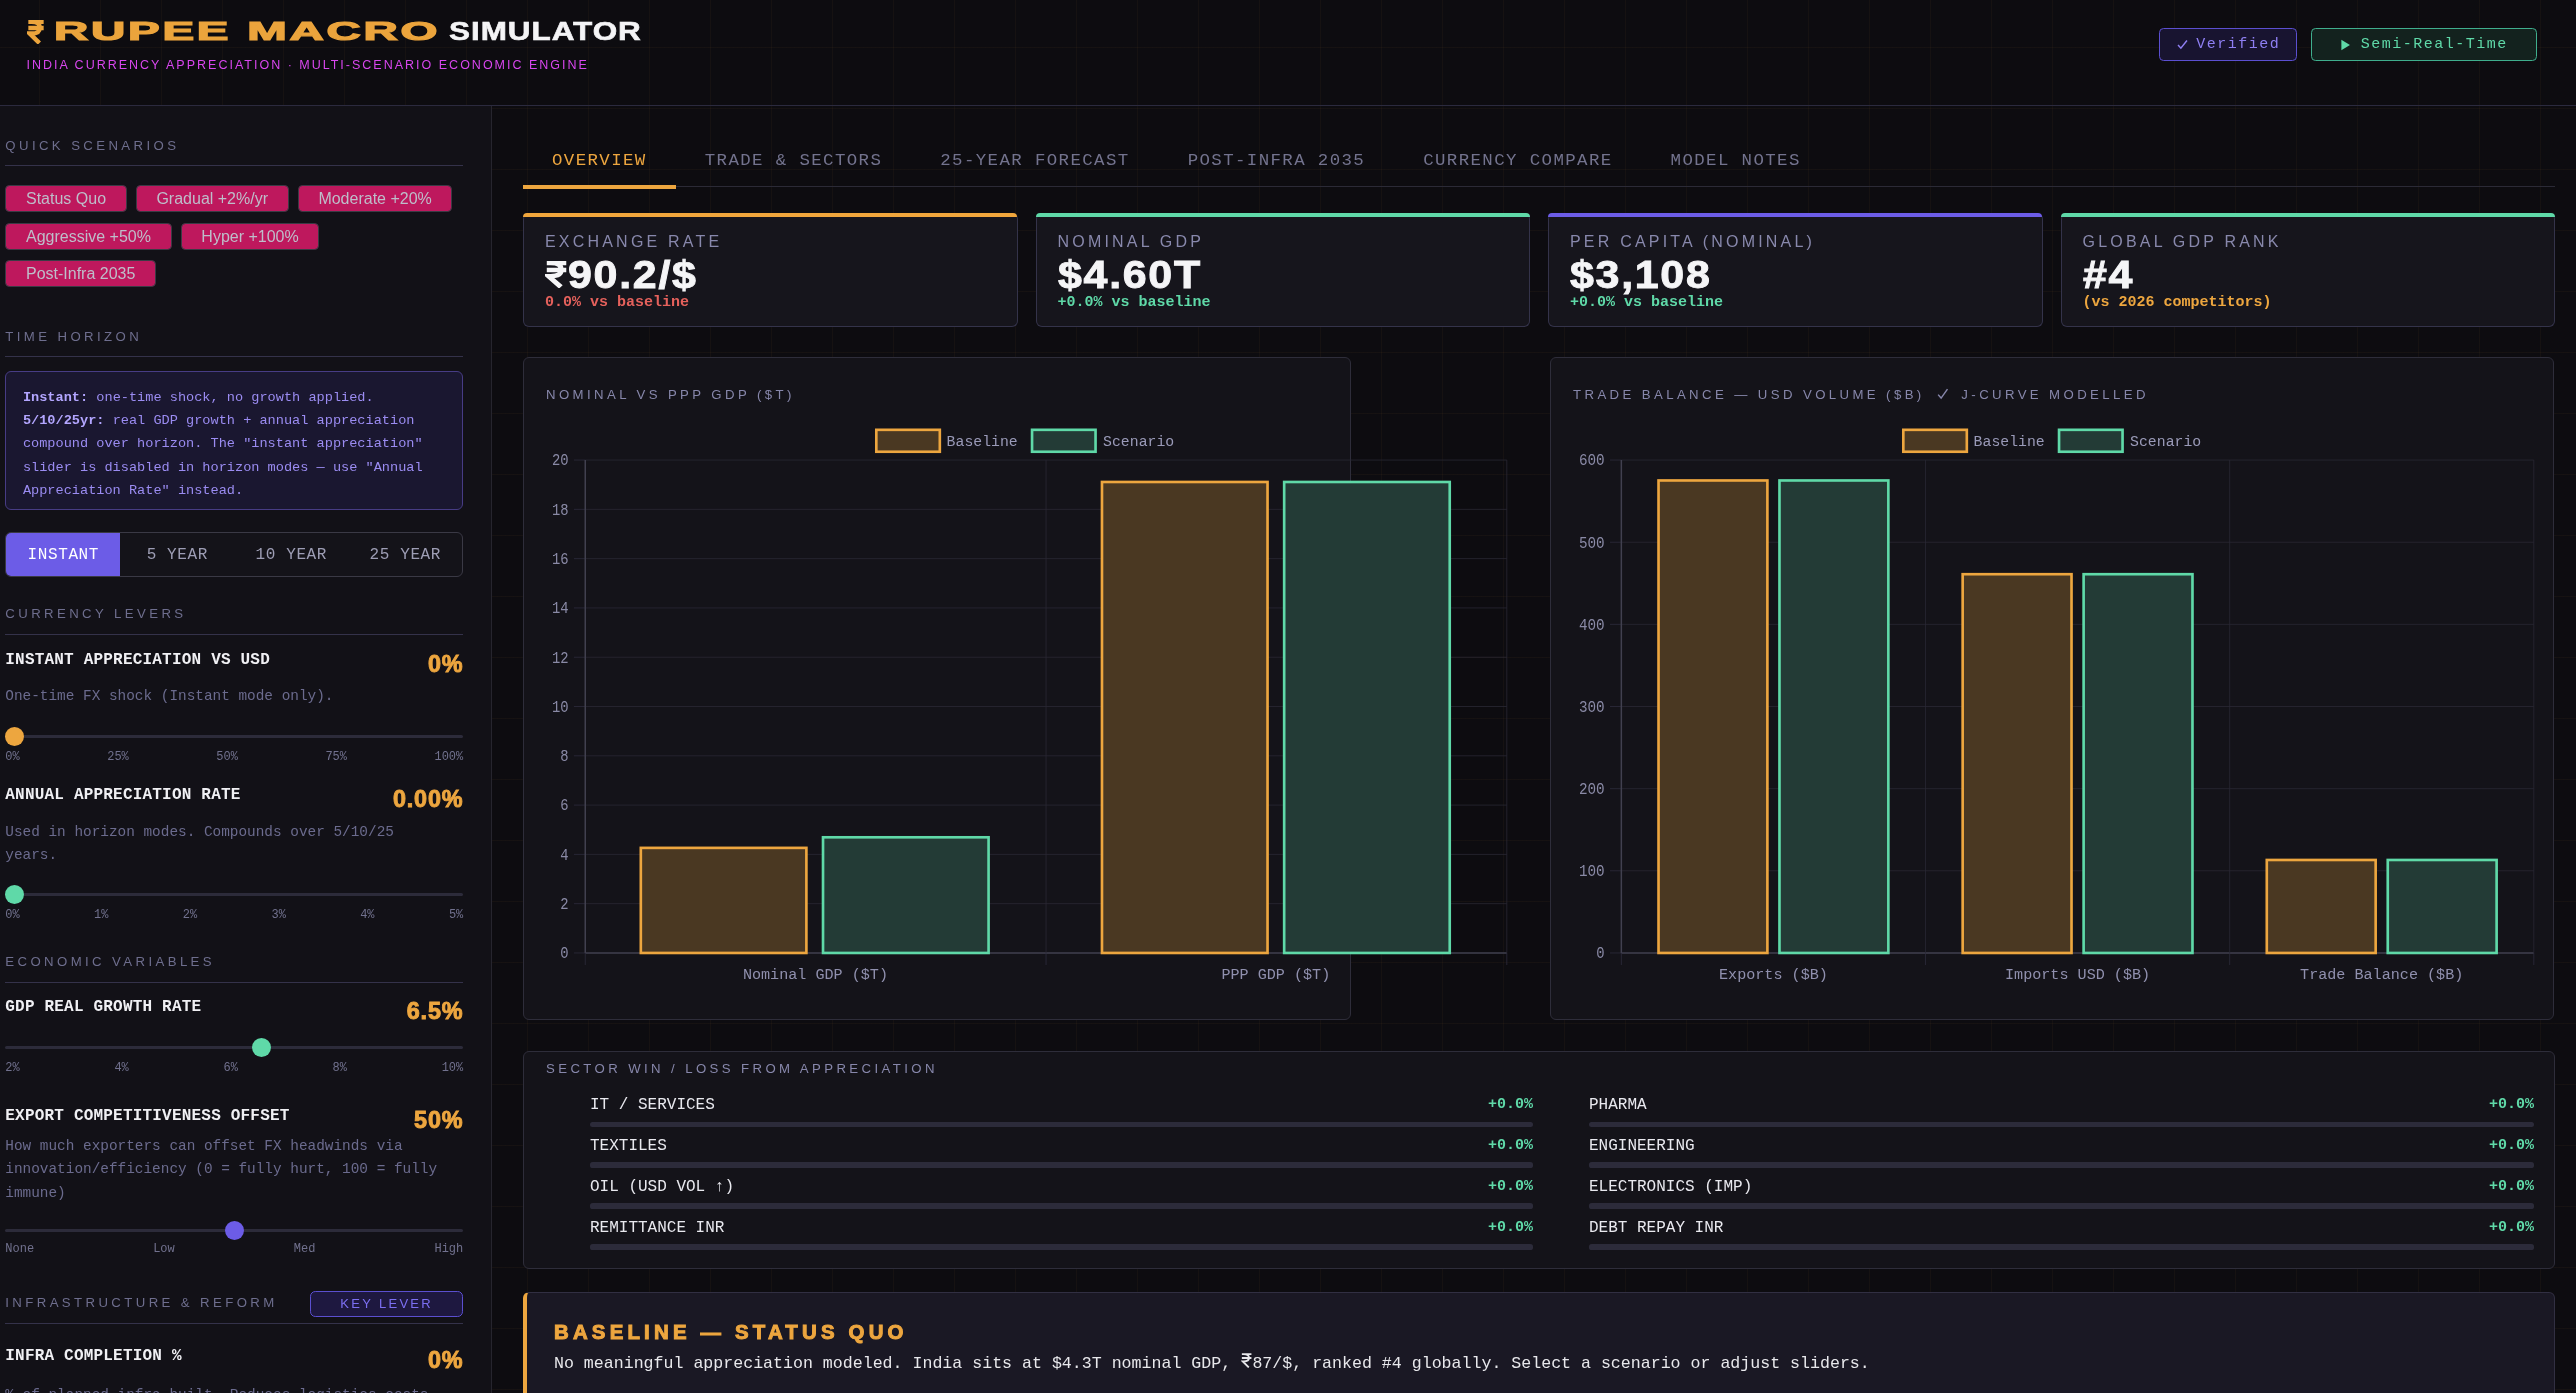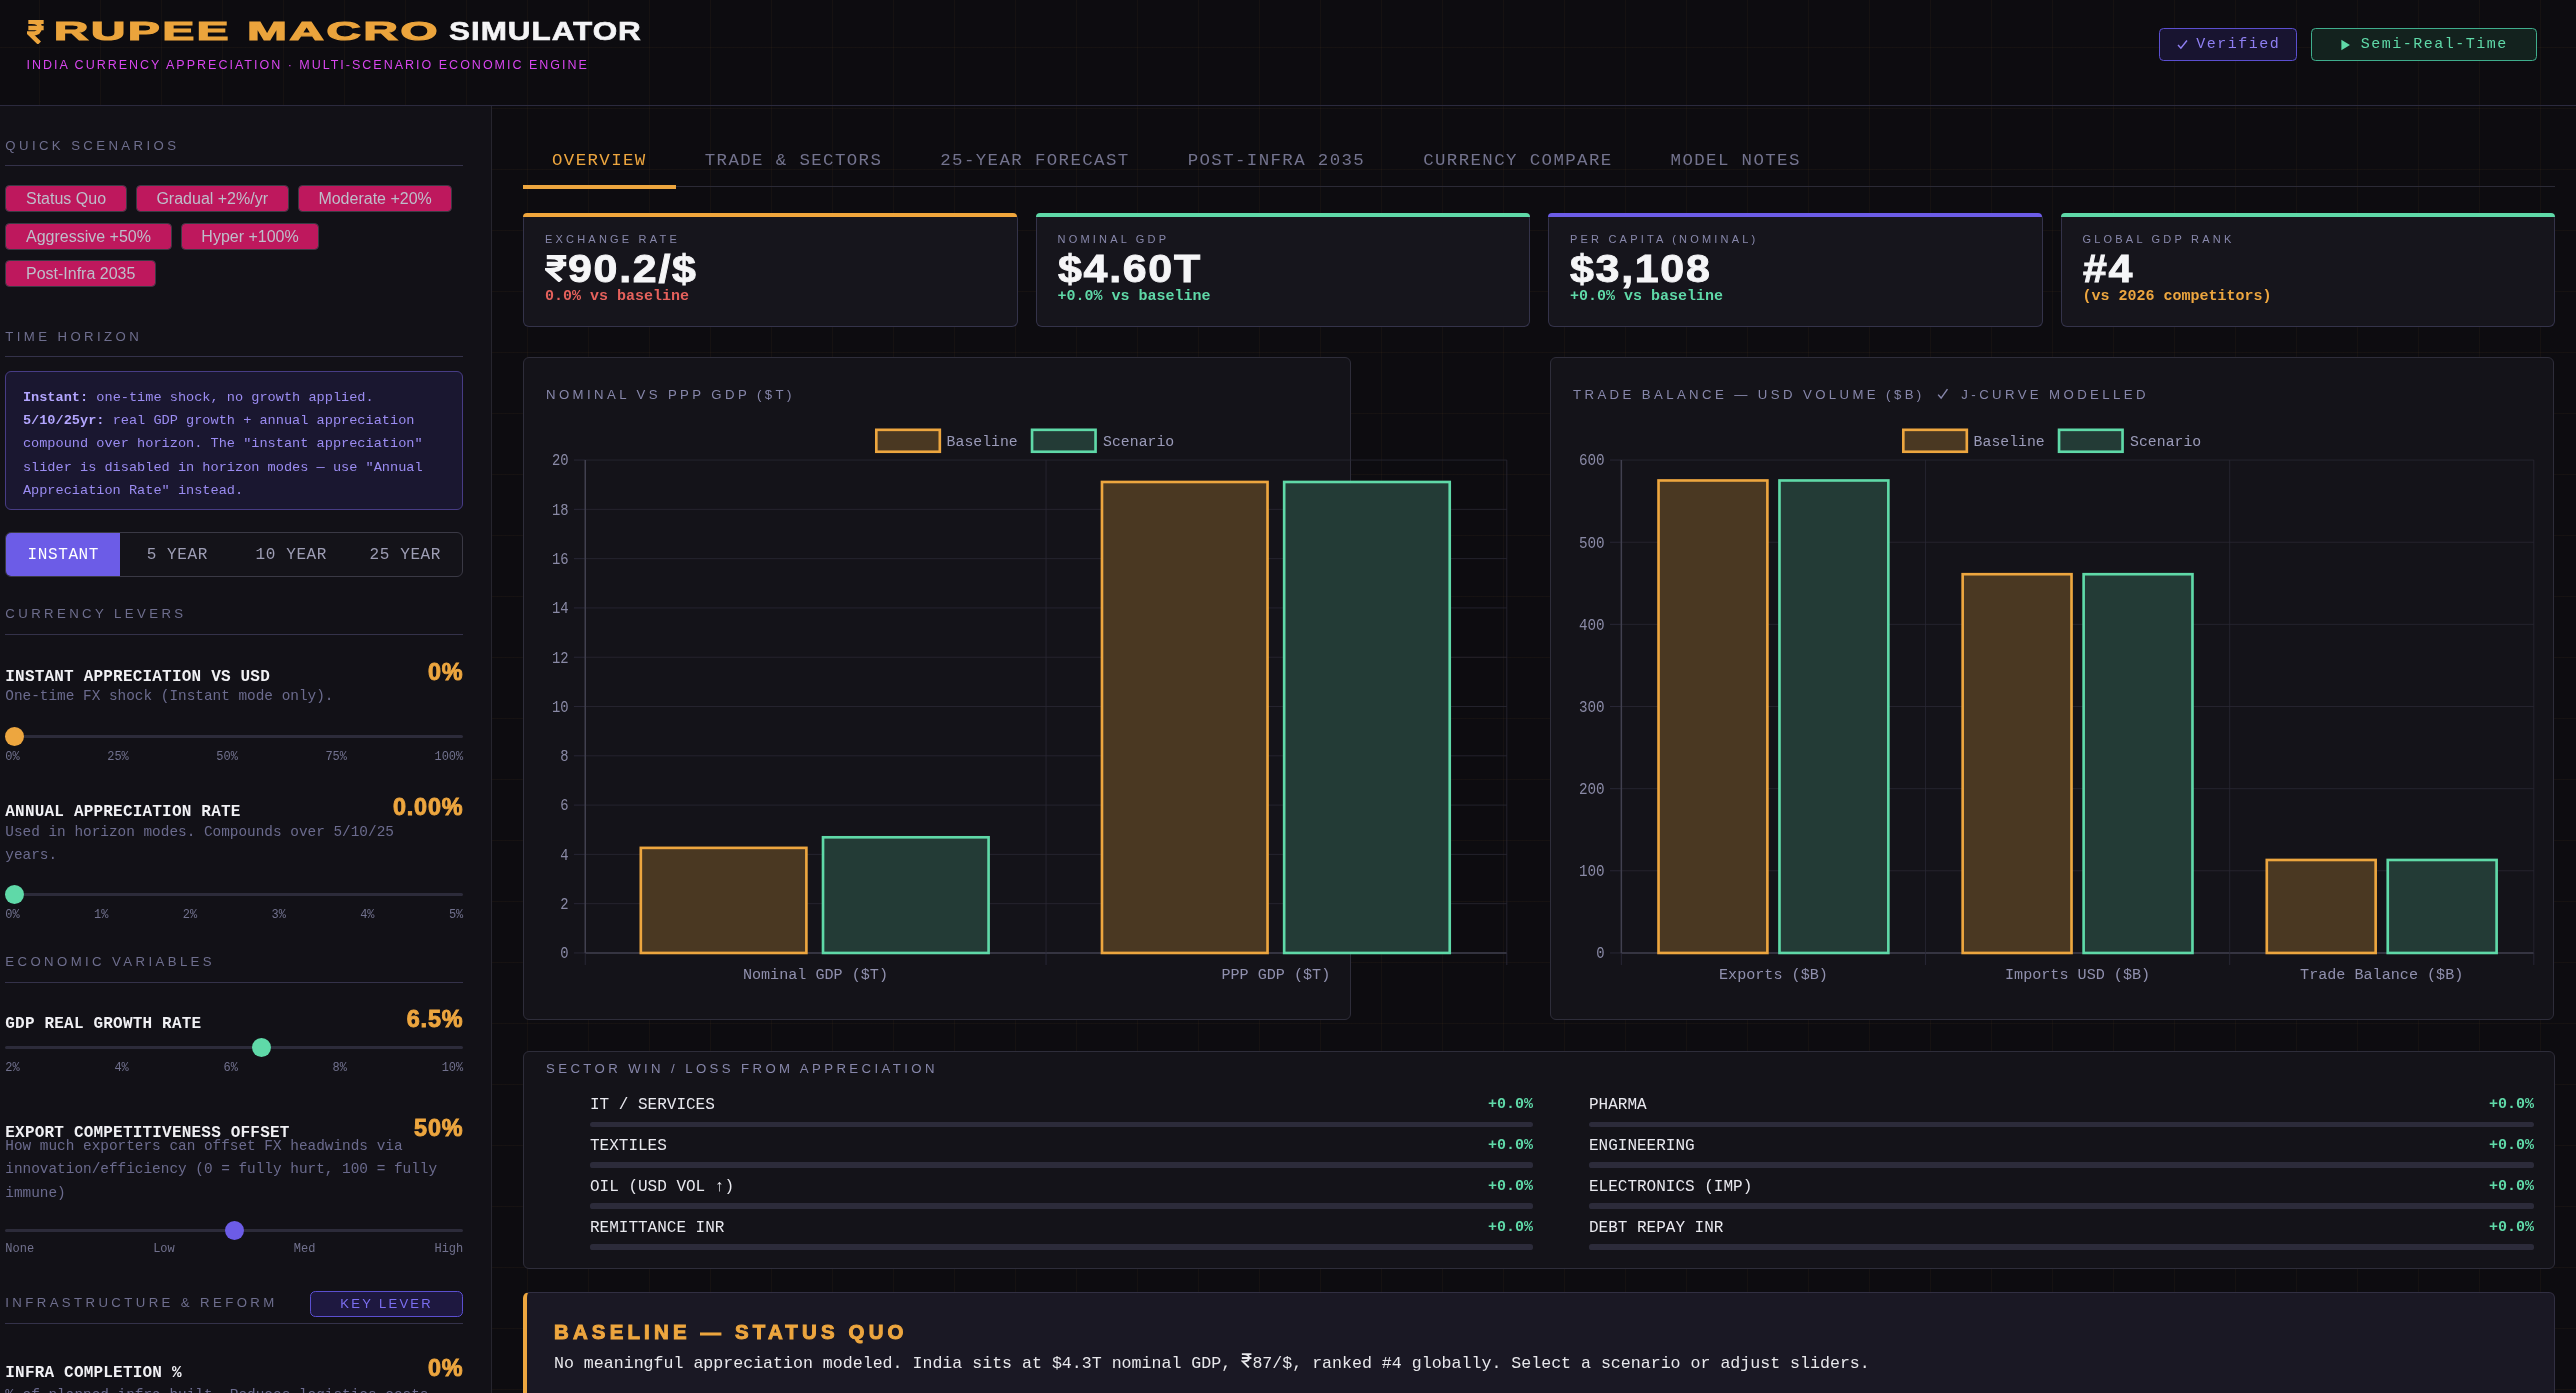--- a/index.html
+++ b/index.html
@@ -23,40 +23,40 @@
 #sidebar > div { position:absolute; left:5.3px; width:458px; }
 .sect { font-family:"Liberation Sans",sans-serif; color:#6E6E8E; font-size:13.2px; letter-spacing:3.4px; line-height:13.6px; }
 .shr { height:0.8px; background:#34324A; }
 .qbtns { display:flex; flex-wrap:wrap; gap:10.6px 9px; }
 .qbtn { height:27px; line-height:26px; padding:0 19.7px; border:0.8px solid #3B3A45; border-radius:4.5px; background:#be185d; color:#BEBECA; font-family:"Liberation Sans",sans-serif; font-size:16px; }
 #infobox { height:139px; background:#1A1730; border:0.8px solid #473C85; border-radius:6px; padding:13.6px 16.6px 0; font-size:13.6px; line-height:23.4px; color:#9B8CF2; white-space:nowrap; overflow:hidden; }
 #infobox b { color:#B3A6FF; }
 #seg { height:45px; border:0.8px solid #3A3945; border-radius:6px; display:flex; overflow:hidden; background:#141319; }
 #seg div { flex:1; display:flex; align-items:center; justify-content:center; font-size:16px; letter-spacing:0.6px; color:#9D9DB4; }
 #seg div.on { background:#6C5CE7; color:#FFFFFF; }
-.lrow { display:flex; justify-content:space-between; align-items:flex-end; height:35px; }
+.lrow { display:flex; justify-content:space-between; align-items:flex-start; height:35px; }
 .lname { color:#F0F0F4; font-weight:bold; font-size:16px; letter-spacing:0.2px; }
 .lval { font-family:"Liberation Sans",sans-serif; font-weight:700; color:#EDA63F; -webkit-text-stroke:0.9px #EDA63F; letter-spacing:0.8px; }
 .ldesc { font-size:14.4px; line-height:23.4px; color:#6B6B8E; }
 .slider { height:19px; }
 .slider::before { content:""; position:absolute; left:0; right:0; margin-top:8px; height:3px; border-radius:1.5px; background:#2C2B3A; }
 .thumb { position:absolute; width:19px; height:19px; border-radius:50%; }
 .ticks { display:flex; justify-content:space-between; font-size:12px; color:#71718E; line-height:12px; }
 .keyb { position:absolute; left:305px; top:-5.3px; height:26.5px; line-height:24px; padding:0 29px; border:1.1px solid #5B4FD0; border-radius:5.3px; color:#7C6FF2; font-family:"Liberation Sans",sans-serif; font-size:13px; letter-spacing:2.3px; background:#1E1840; }
 
 
 #tabs { position:absolute; left:523px; top:134px; width:2032px; height:53px; border-bottom:1.5px solid #2B2A36; display:flex; }
 #tabs .tab { position:relative; padding:0 29px; line-height:53px; font-size:17.4px; letter-spacing:1.4px; color:#73738E; }
 #tabs .tab.on { color:#EDA63F; }
 #tabs .tab.on::after { content:""; position:absolute; left:0; right:0; bottom:-3px; height:3.8px; background:#EDA63F; }
 
 #cards { position:absolute; left:523px; top:213px; width:2032px; display:flex; gap:18px; }
 .card { flex:1; height:114px; background:#16151C; border:0.8px solid #34334A; border-top:none; border-radius:6px; padding:20.4px 0 0 21px; position:relative; }
 .card::before { content:""; position:absolute; left:-0.8px; right:-0.8px; top:0; height:3.8px; border-radius:6px 6px 0 0; background:var(--ac); }
-.card .clabel { font-family:"Liberation Sans",sans-serif; font-size:11px; letter-spacing:3.2px; color:#8888AC; }
+.card .clabel { font-family:"Liberation Sans",sans-serif; font-size:16px; letter-spacing:3.2px; color:#8888AC; }
 .card .cval { margin-top:4.5px; font-family:"Liberation Sans",sans-serif; font-weight:700; font-size:38px; line-height:38px; letter-spacing:1.5px; color:#F5F5F7; -webkit-text-stroke:0.9px #F5F5F7; transform:scaleX(1.13); transform-origin:0 50%; width:fit-content; }
 .card .csub { margin-top:0; font-size:15px; font-weight:bold; }
 
 .panel { position:absolute; background:#141319; border:0.8px solid #2E2D3A; border-radius:6px; }
 .ptitle { position:absolute; left:22px; top:29px; font-family:"Liberation Sans",sans-serif; font-size:13.2px; letter-spacing:3.4px; color:#8787AB; }
 
 #sector { left:523px; top:1051px; width:2032px; height:218px; }
 .scol { position:absolute; top:41px; }
 .srow { margin-bottom:7.2px;margin-left:44px; }
 .srow .nrow { display:flex; justify-content:space-between; line-height:24px; }

